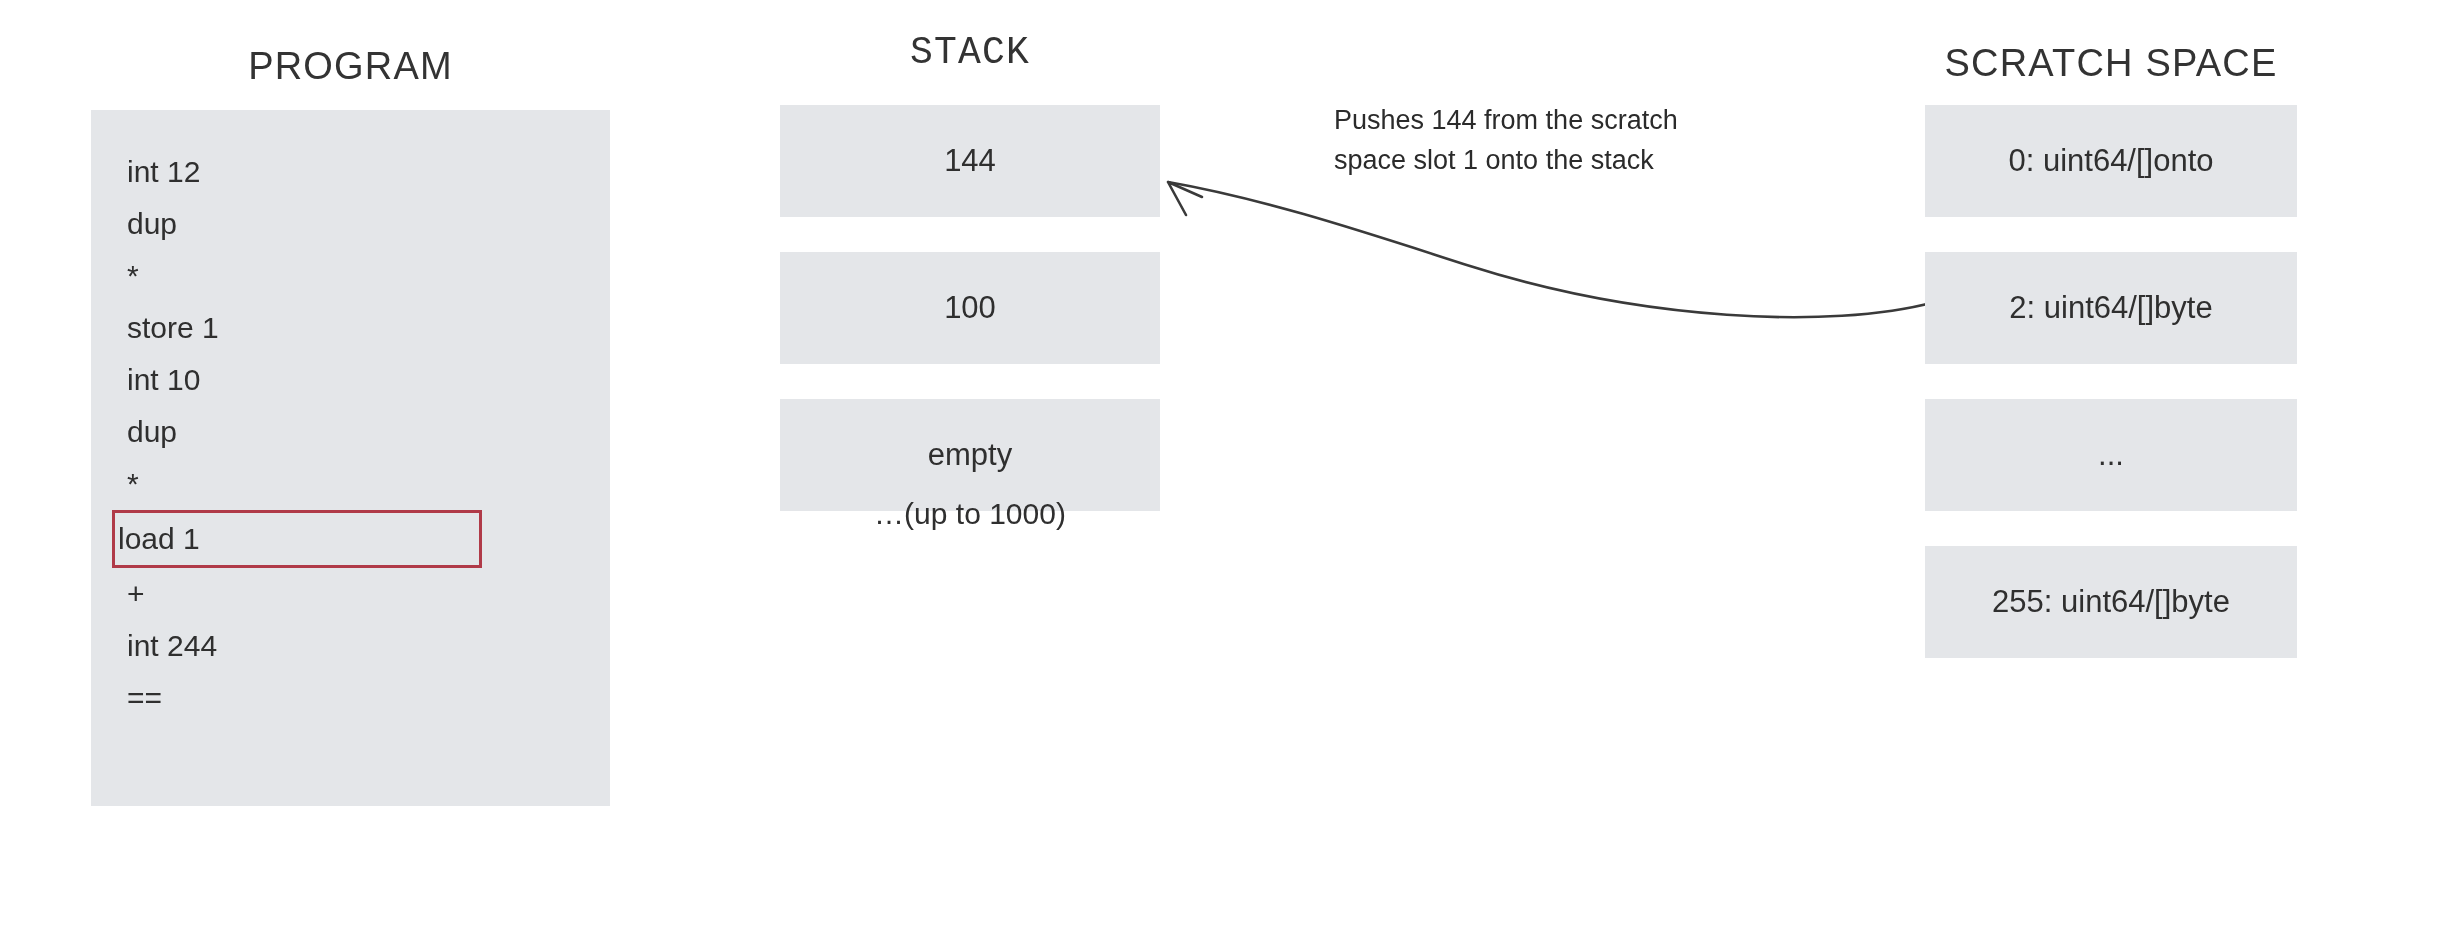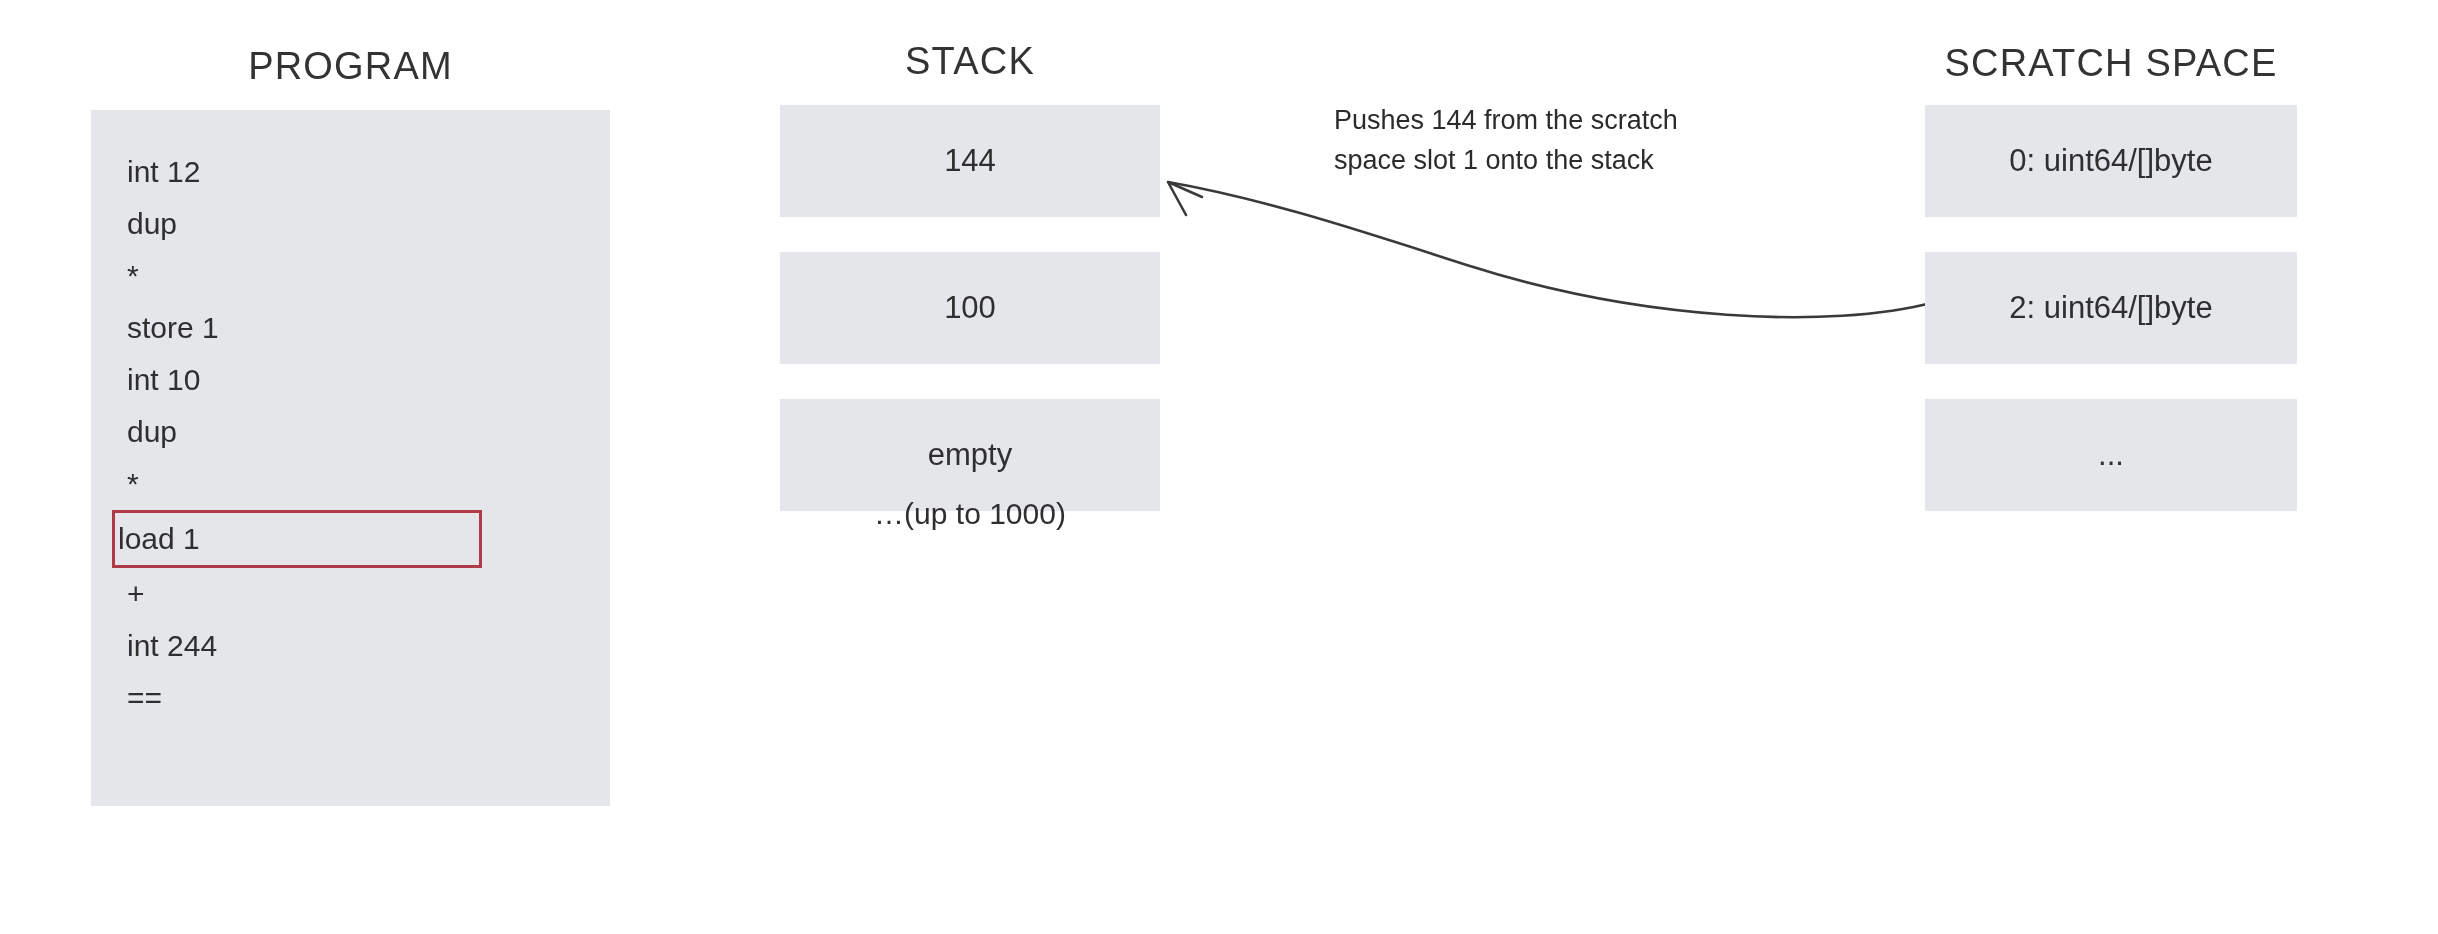--- a/index.html
+++ b/index.html
@@ -54,21 +54,21 @@
     border: 3px solid #b03a48;
     margin-left: 21px;
     padding-left: 3px;
     width: 370px;
     height: 58px;
     line-height: 52px;
   }
   .program-line.highlight .ptext { padding-left: 0; }
 
   
-  #stack-title { left: 780px; top: 40px; width: 380px; }
+  #stack-title { left: 780px; top: 31px; width: 380px; font-family: Liberation Mono, monospace; }
 
   .stack-cells {
     position: absolute;
     left: 780px;
     top: 105px;
     width: 380px;
   }
   .cell {
     background: #e4e6e9;
     height: 112px;
@@ -156,16 +156,17 @@
 </div>
 
 <svg id="arrow-svg" viewBox="0 0 820 160">
   <path d="M 795 132 C 690 160, 500 150, 330 96 C 230 64, 130 30, 28 12" fill="none" stroke="#3a3a3a" stroke-width="2.6"></path>
   <path d="M 28 12 L 62 27 M 28 12 L 46 45" fill="none" stroke="#3a3a3a" stroke-width="2.6" stroke-linecap="round"></path>
 </svg>
 
 <div class="col-title" id="scratch-title">SCRATCH SPACE</div>
 
 <div class="scratch-cells" id="scratch-cells">
-    <div class="cell">0: uint64/[]byte</div>
+    <div class="cell">0: uint64/[]onto</div>
     <div class="cell">2: uint64/[]byte</div>
     <div class="cell">...</div>
+    <div class="cell">255: uint64/[]byte</div>
   </div>
 
 </body></html>

